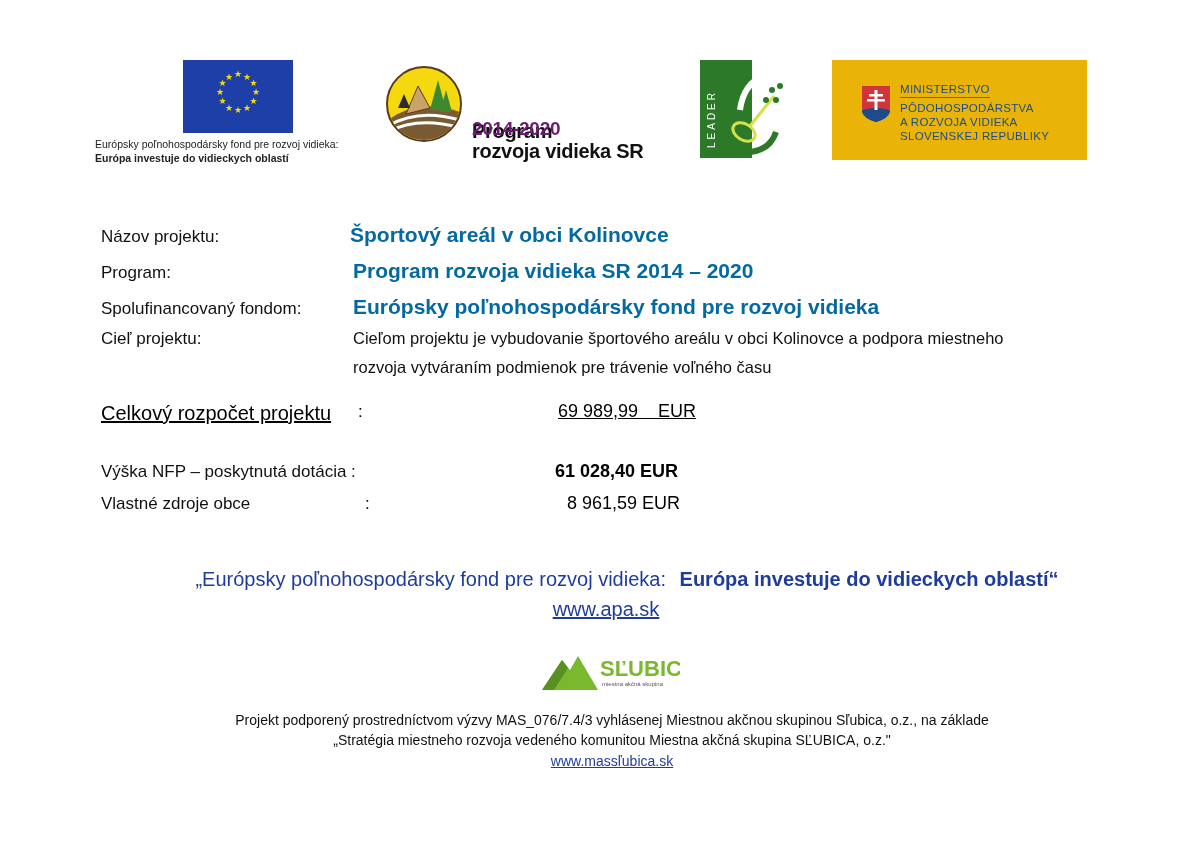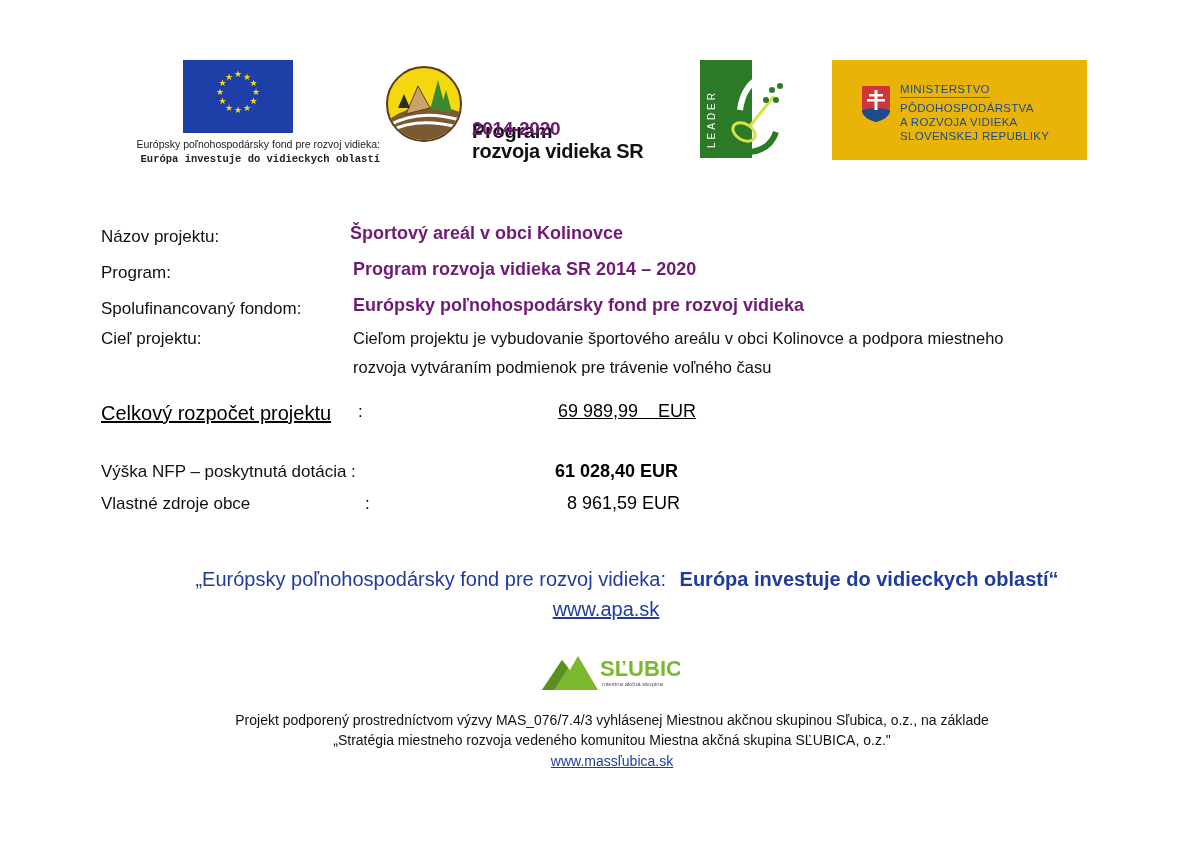--- a/index.html
+++ b/index.html
@@ -2,39 +2,39 @@
 <html><head>
 <meta charset="utf-8">
 <style>
   html, body { margin:0; padding:0; background:#ffffff; }
   body { width:1200px; height:848px; position:relative; overflow:hidden;
          font-family:"Liberation Sans", sans-serif; color:#000; }
   .abs { position:absolute; }
 
   
   .eu-flag { left:183px; top:60px; width:110px; height:73px; background:#1f3fa8; }
-  .eu-caption { left:95px; top:137px; width:285px; text-align:right; font-size:10.5px; line-height:14px; color:#222; }
-  .eu-caption b { font-weight:bold;font-family:Liberation Mono, monospace; }
+  .eu-caption { left:95px; top:137px; width:285px; text-align:left; font-size:10.5px; line-height:14px; color:#222; }
+  .eu-caption b { font-weight:bold; }
 
   .prv-circle { left:386px; top:66px; width:72px; height:72px; border-radius:50%; background:#f5d90f; border:2px solid #5a3b1b; overflow:hidden; }
   .prv-title { left:472px; top:76px; font-size:20px; font-weight:bold; line-height:20px; color:#111; letter-spacing:-0.3px;margin-top:45px; }
   .prv-years { left:472px; top:118px; font-size:19px; font-weight:bold; color:#701a75; letter-spacing:-0.3px; }
 
   .leader { left:700px; top:60px; width:97px; height:98px; background:#fff; overflow:hidden; }
   .leader-green { left:0; top:0; width:52px; height:98px; background:#2c7a28; }
   .leader-text { left:6px; top:88px; transform-origin:left top; transform:rotate(-90deg); font-size:10px; color:#fff; letter-spacing:3px; }
 
   .ministry { left:832px; top:60px; width:255px; height:100px; background:#eab308; }
   .ministry-flag { left:30px; top:26px; width:28px; height:36px; }
   .ministry-name { left:68px; top:22px; font-size:11.5px; line-height:14px; color:#1d4c8c; letter-spacing:0.3px; }
   .ministry-name .top { border-bottom:1.5px solid #d0353a; padding-bottom:1px; margin-bottom:3px; display:inline-block; }
 
   
   .lbl { left:101px; font-size:17px; color:#111; }
-  .val-big { left:353px; font-size:18px; font-weight:bold; color:#701a75; }
+  .val-big { left:353px; font-size:21px; font-weight:bold; color:#0369a1; }
   .val-small { left:353px; font-size:16.5px; line-height:29px; color:#111; width:740px; }
 
   .budget-lbl { left:101px; top:402px; font-size:20px; text-decoration:underline; }
   .colon { font-size:17px; }
   .amount { font-size:18px; }
 
   .quote { left:0; width:1254px; top:568px; text-align:center; font-size:20px; color:#1f3c9c; }
   .quote b { font-weight:bold;margin-left:8px; }
   .apa-link { left:0; width:1212px; top:598px; text-align:center; font-size:20px; color:#1f3c9c; text-decoration:underline; }
 

